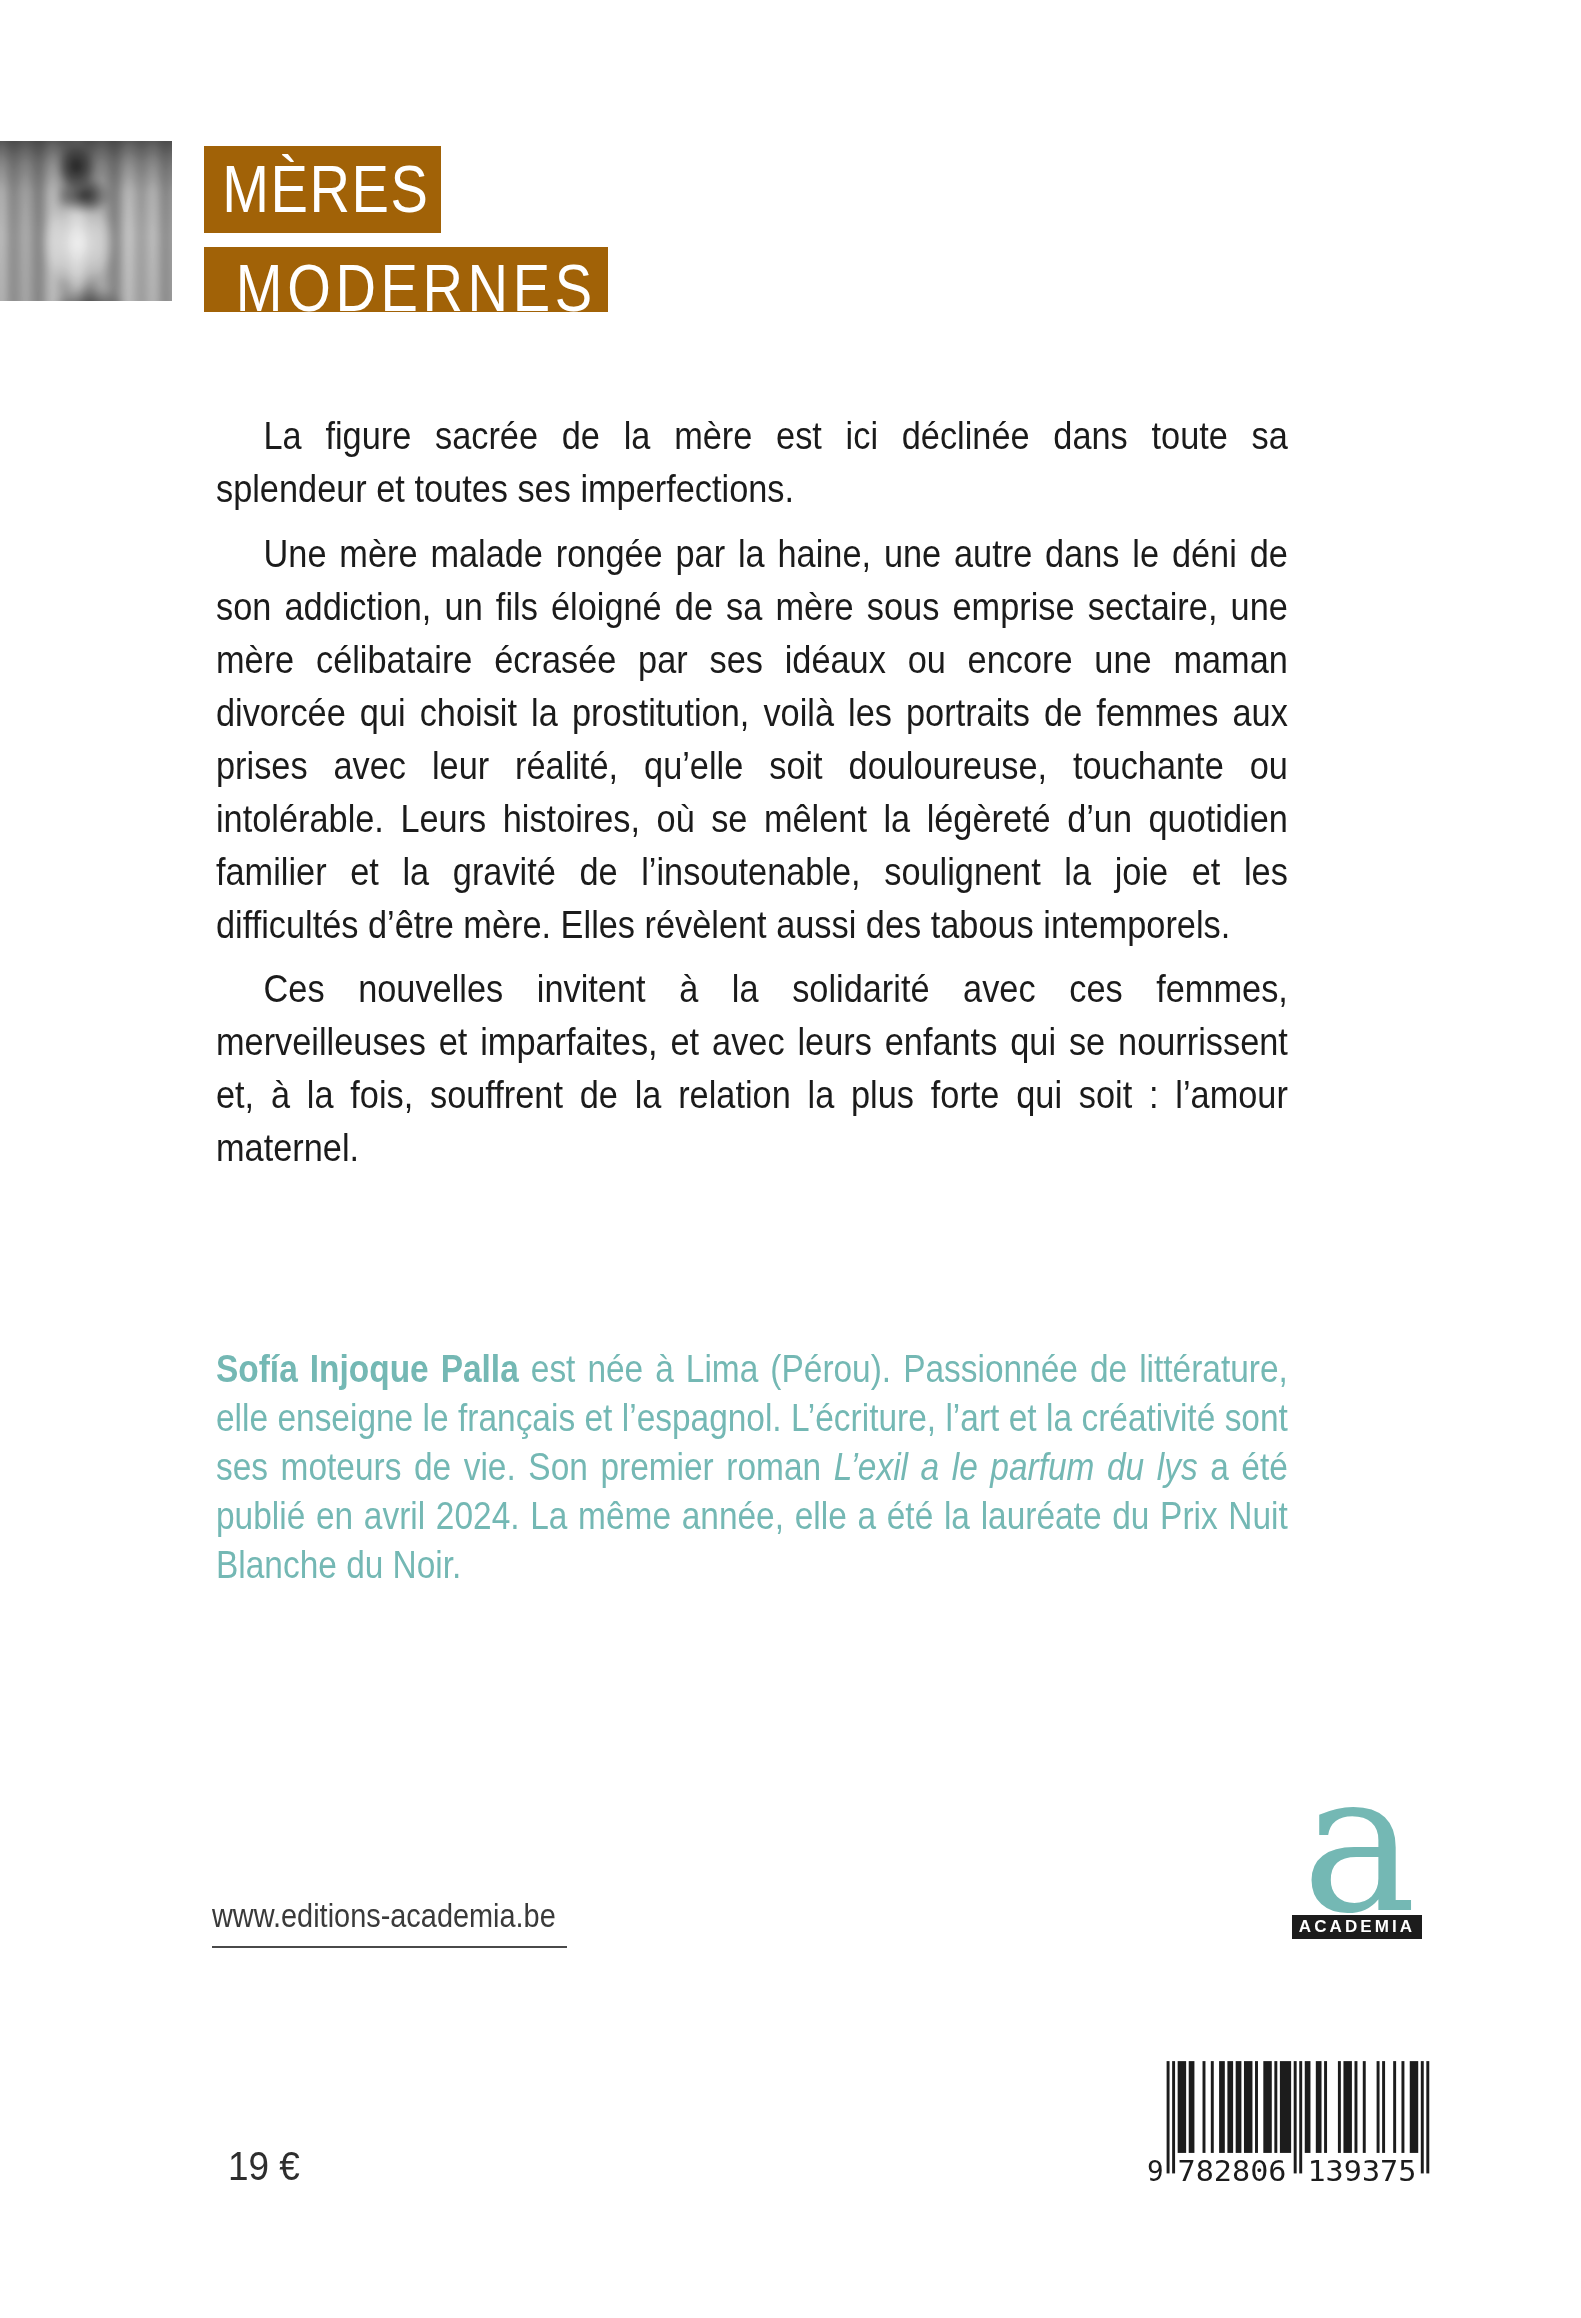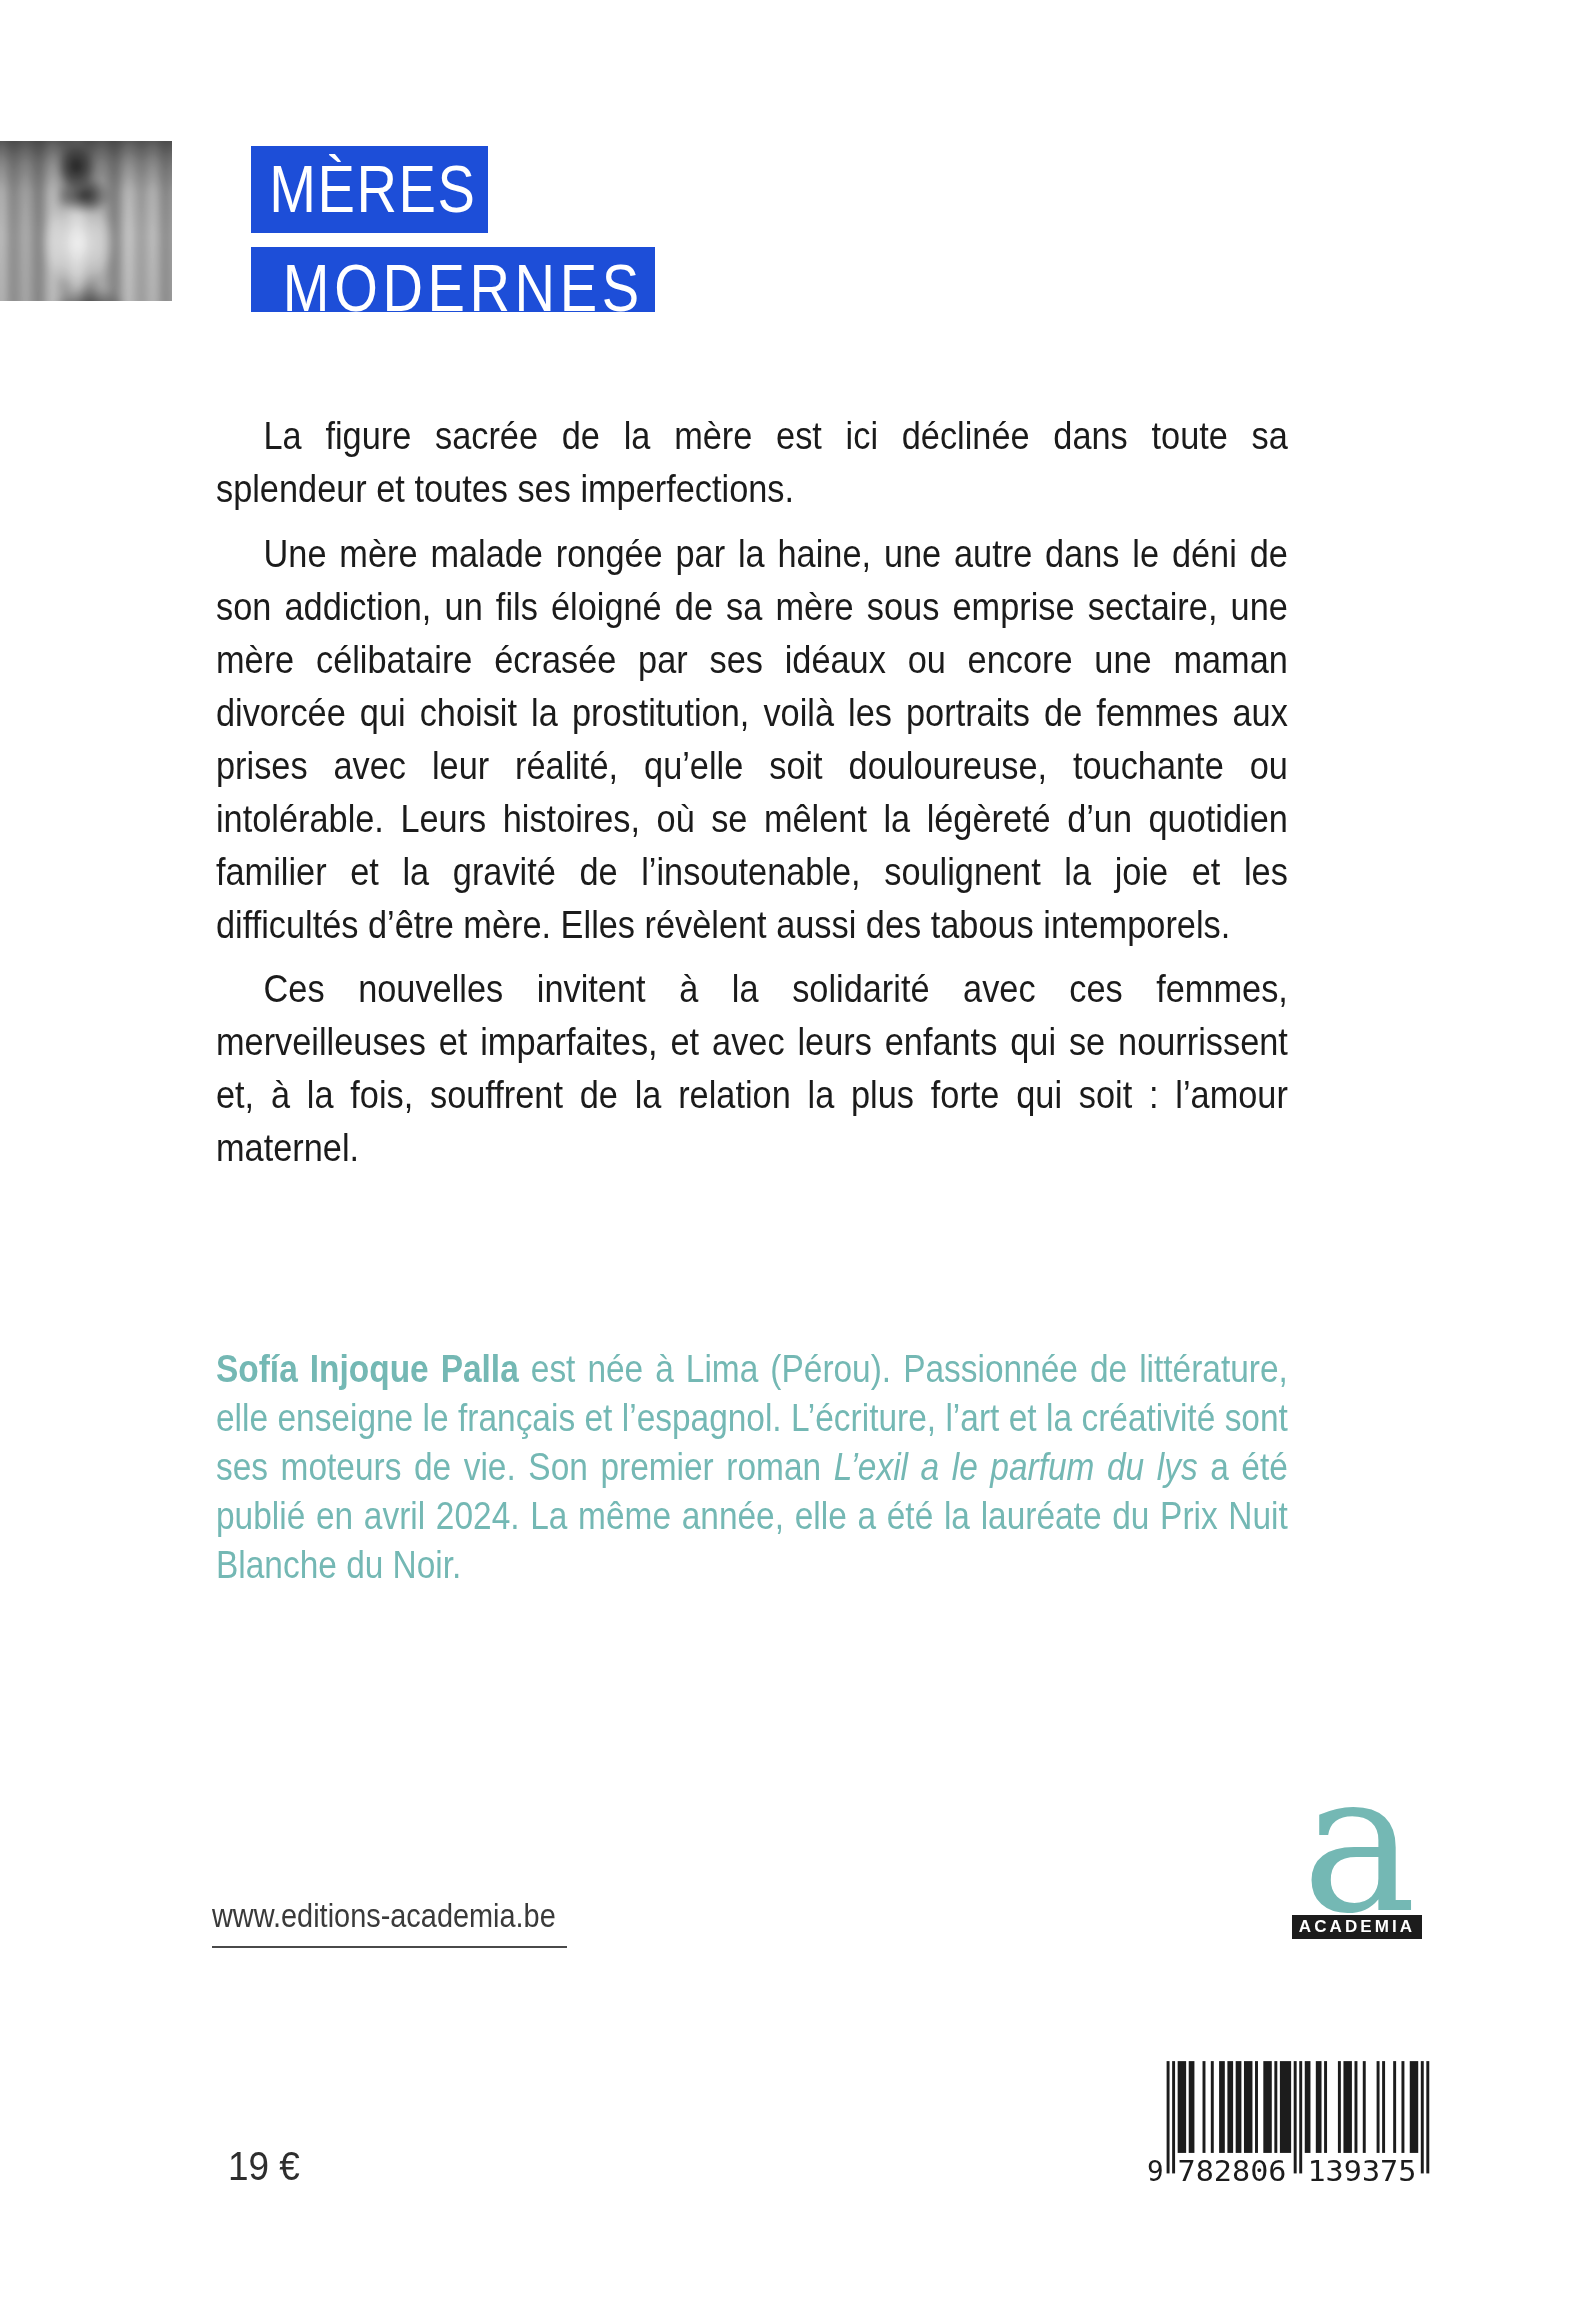--- a/index.html
+++ b/index.html
@@ -18,21 +18,21 @@
       radial-gradient(ellipse 23px 32px at 45% 20%, rgba(28,28,28,.95), rgba(60,60,60,.65) 55%, rgba(120,120,120,0) 78%),
       radial-gradient(ellipse 39px 25px at 49% 36%, rgba(38,38,38,.9), rgba(38,38,38,0) 72%),
       radial-gradient(ellipse 45px 57px at 46% 62%, rgba(238,238,238,.95), rgba(222,222,222,.55) 58%, rgba(200,200,200,0) 82%),
       radial-gradient(ellipse 52px 39px at 52% 102%, rgba(30,30,30,.92), rgba(30,30,30,0) 75%),
       linear-gradient(180deg, rgba(48,48,48,.85) 0%, rgba(92,92,92,.5) 18%, rgba(150,150,150,.22) 34%, rgba(205,205,205,.18) 58%, rgba(165,165,165,.3) 100%),
       repeating-linear-gradient(90deg, #8d8d8d 0px, #bcbcbc 12.5px, #787878 24px, #a8a8a8 37px, #6d6d6d 50px, #c6c6c6 63px, #8f8f8f 76px);
     filter: blur(3.6px) contrast(1.05);
   }
 
   
-  .title-box{position:absolute;background:#1d4ed8;color:#ffffff;text-align:center;margin-left:47px;}
+  .title-box{position:absolute;background:#a16207;color:#ffffff;text-align:center;}
   .box1{left:204px;top:146px;width:237px;height:87px;line-height:87px;}
   .box2{left:204px;top:247px;width:404px;height:65px;line-height:83px;}
   .tb-text{
     display:inline-block;transform:scaleX(0.85);transform-origin:center center;
     font-size:66px;font-weight:400;letter-spacing:1.8px;white-space:nowrap;
   }
   .box2 .tb-text{letter-spacing:5.4px;}
 
   
   .synopsis{

